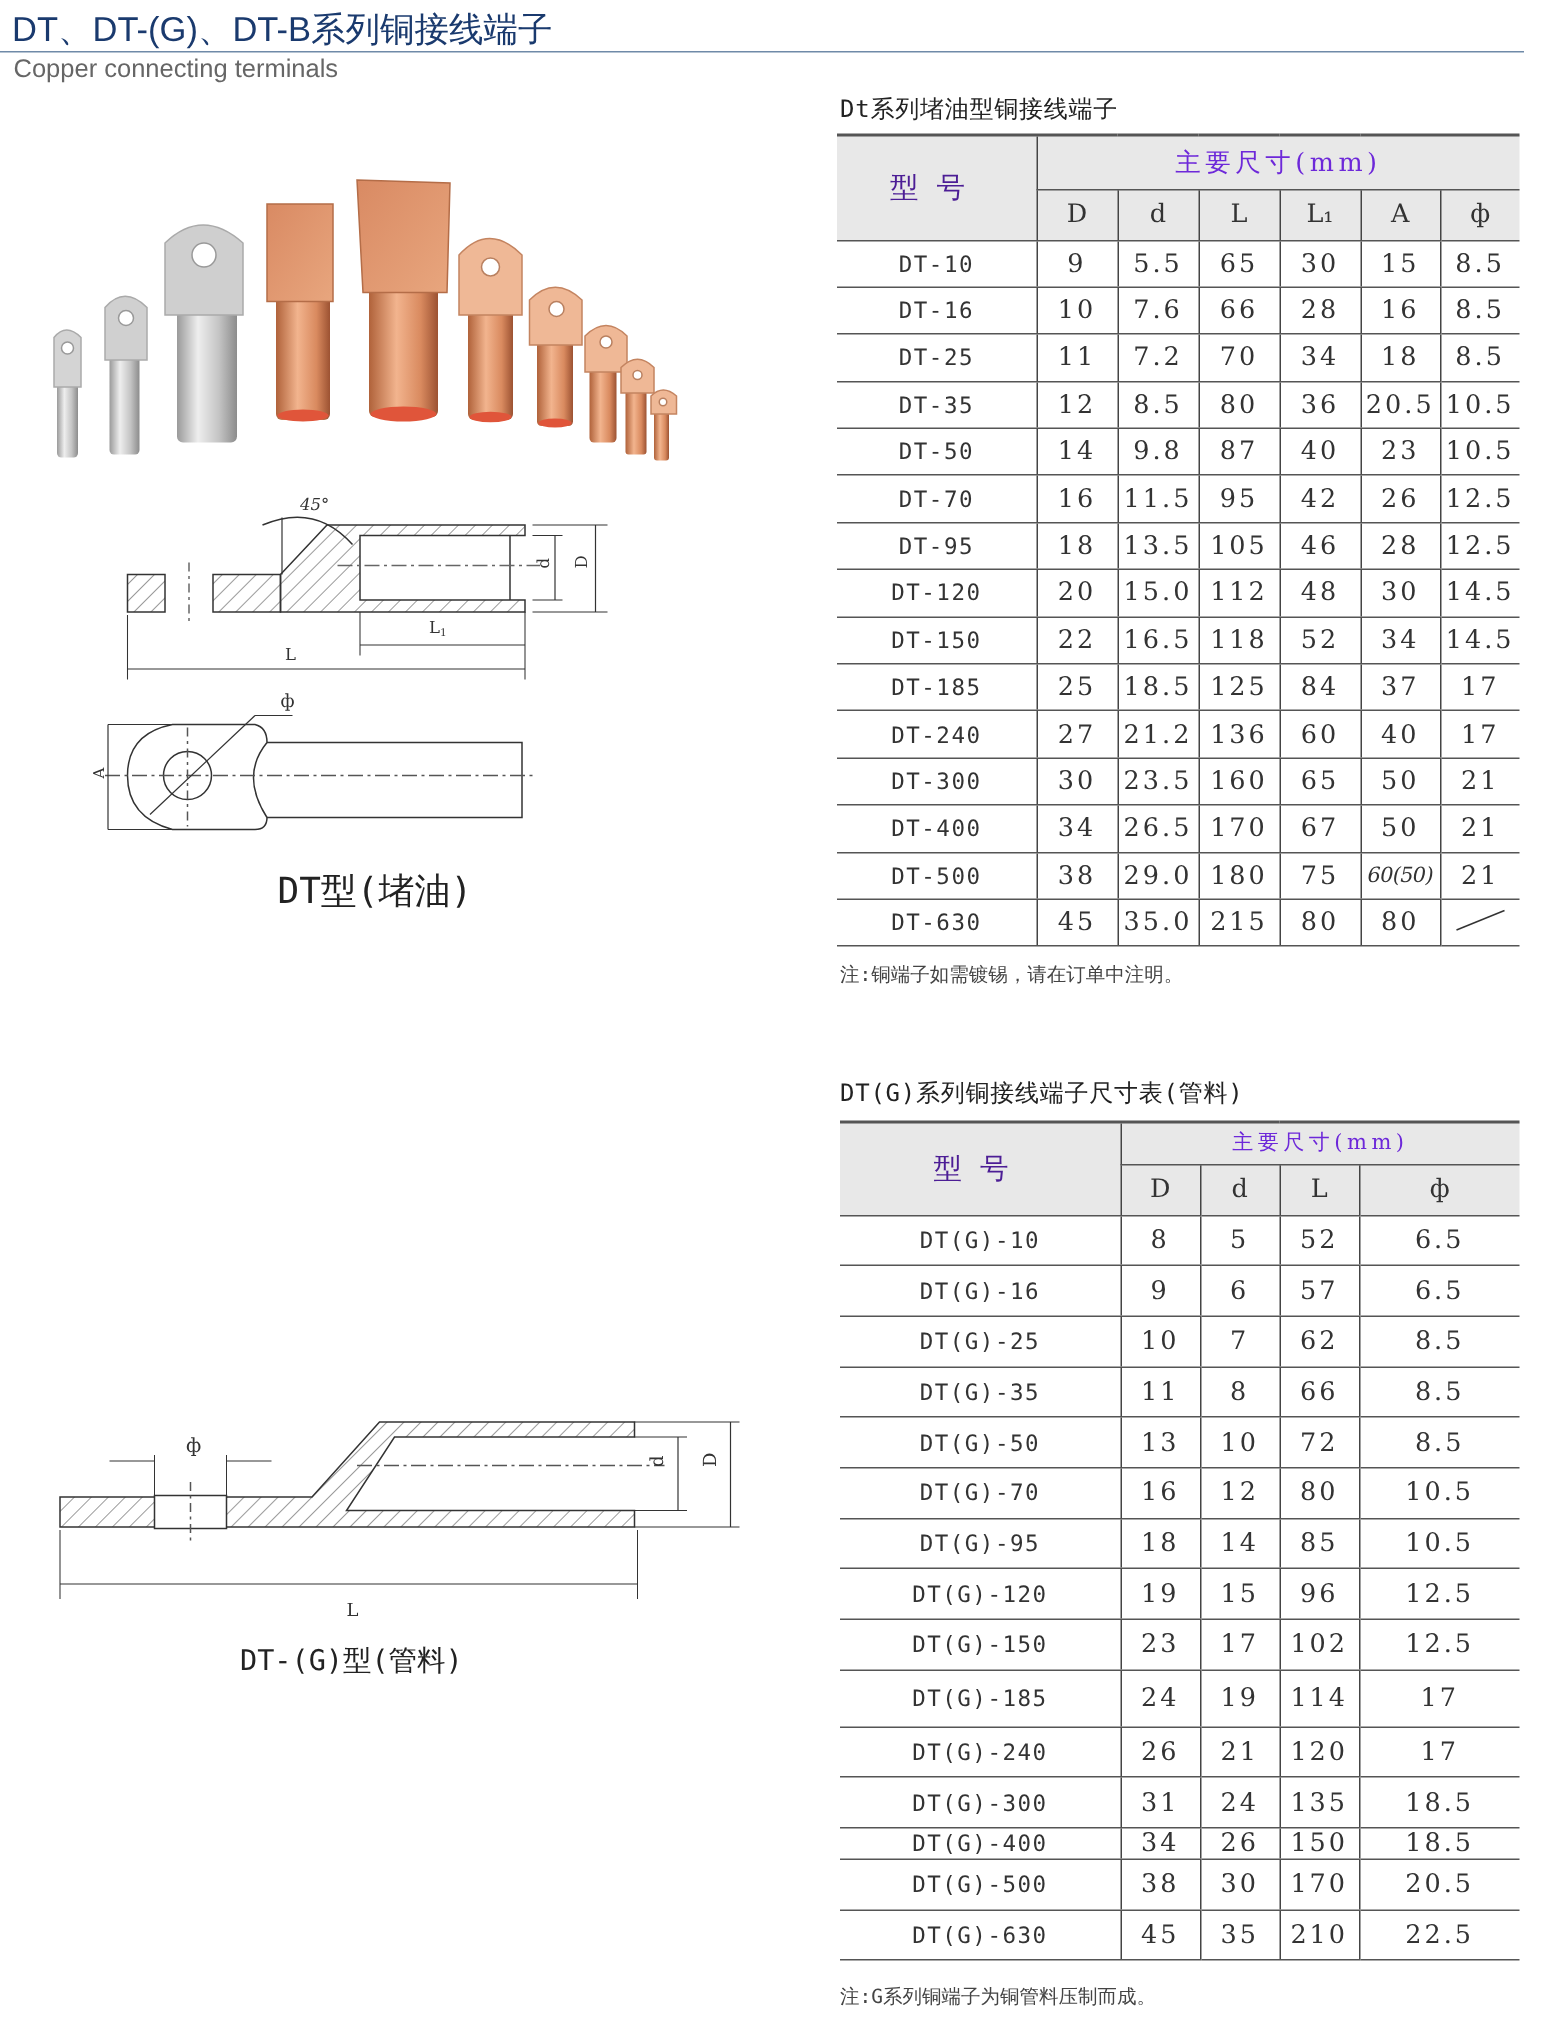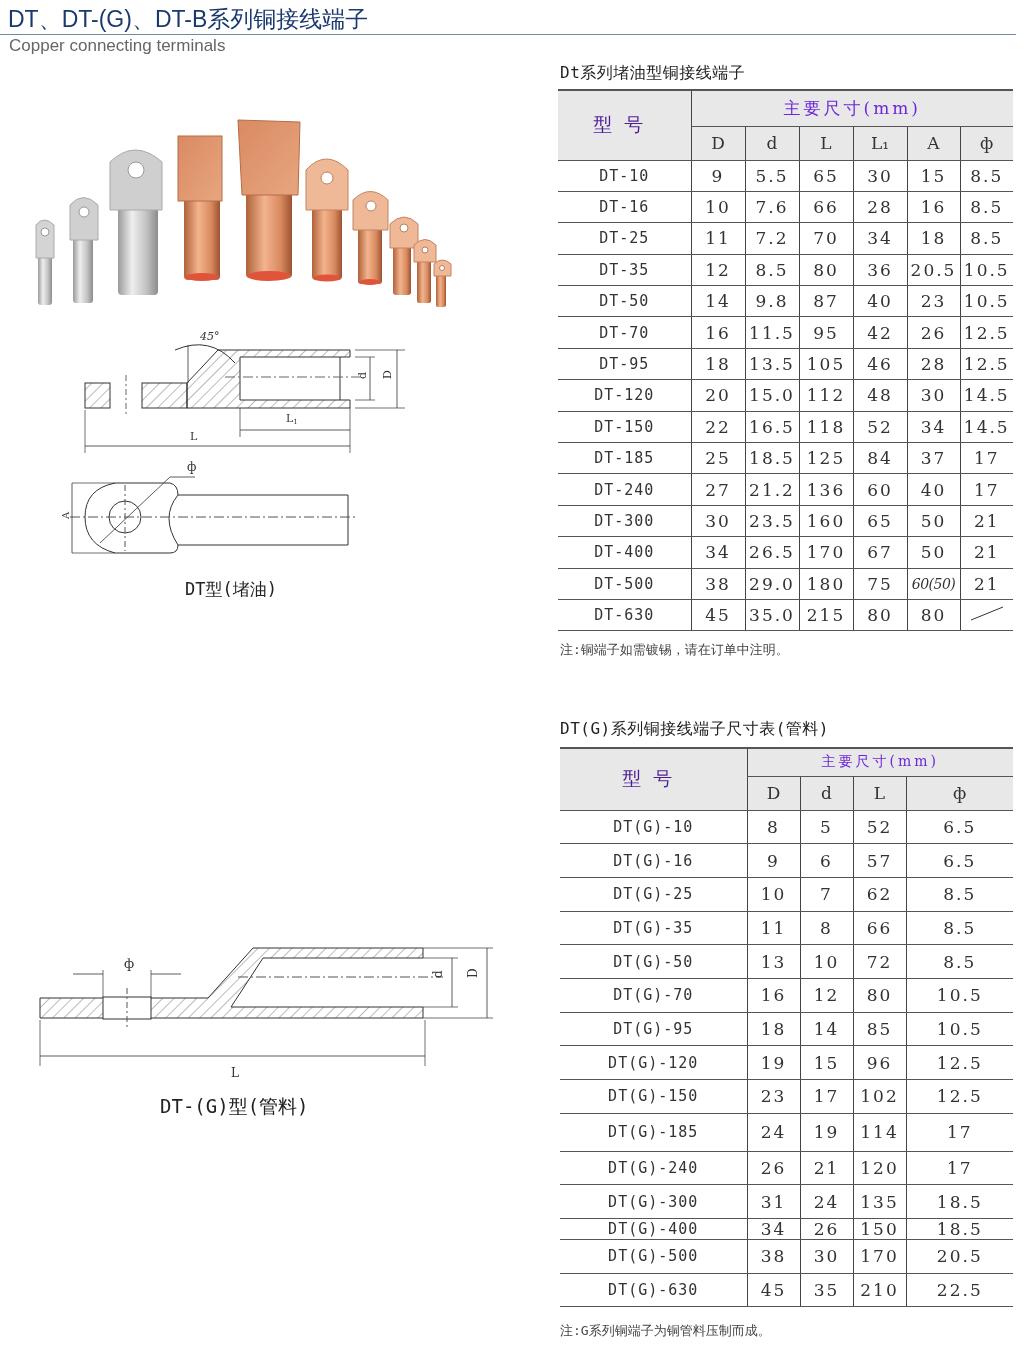--- a/index.html
+++ b/index.html
@@ -166,21 +166,21 @@
     <line x1="65" y1="30" x2="65" y2="96" stroke="#555" stroke-dasharray="6,3,2,3"></line>
     <line x1="40" y1="88" x2="110" y2="22" stroke="#333" stroke-width="0.8"></line>
     <line x1="110" y1="22" x2="135" y2="22" stroke="#333" stroke-width="0.8"></line>
     <text x="127" y="16" font-family="DejaVu Serif, serif" font-size="12" fill="#333">ф</text>
     <line x1="12" y1="28" x2="55" y2="28" stroke="#333" stroke-width="0.7"></line>
     <line x1="12" y1="98" x2="55" y2="98" stroke="#333" stroke-width="0.7"></line>
     <line x1="12" y1="28" x2="12" y2="98" stroke="#333" stroke-width="0.8"></line>
     <text x="5" y="68" font-family="DejaVu Serif, serif" font-size="10" fill="#333" transform="rotate(-90 5 64)">A</text>
   </svg>
 </div>
-<div class="caption" style="left:185px; top:578px; font-size:17px;">DT型(堵油)</div>
+<div class="caption" style="left:185px; top:578px; font-size:24px;">DT型(堵油)</div>
 
 <div class="drawing" style="left:38px; top:930px;">
   <svg width="460" height="150" viewBox="0 0 460 150">
     <g stroke="#333" stroke-width="1" fill="url(#hatch)">
       <path d="M2 68 L170 68 L215 18 L385 18 L385 28 L225 28 L193 77 L385 77 L385 88 L2 88 Z"></path>
     </g>
     <rect x="65" y="67" width="48" height="22" fill="#fff" stroke="#333"></rect>
     <line x1="89" y1="58" x2="89" y2="100" stroke="#555" stroke-dasharray="6,3,2,3"></line>
     <line x1="65" y1="40" x2="65" y2="67" stroke="#333" stroke-width="0.7"></line>
     <line x1="113" y1="40" x2="113" y2="67" stroke="#333" stroke-width="0.7"></line>

